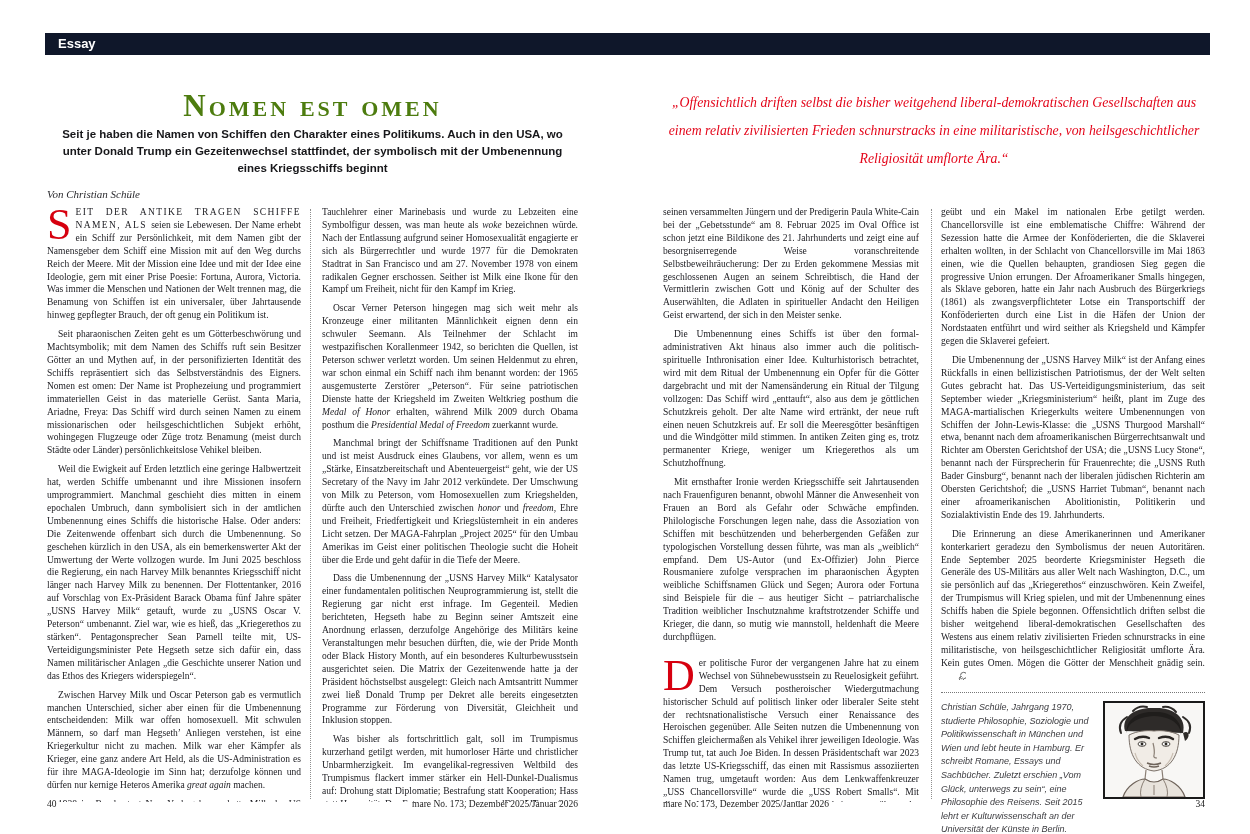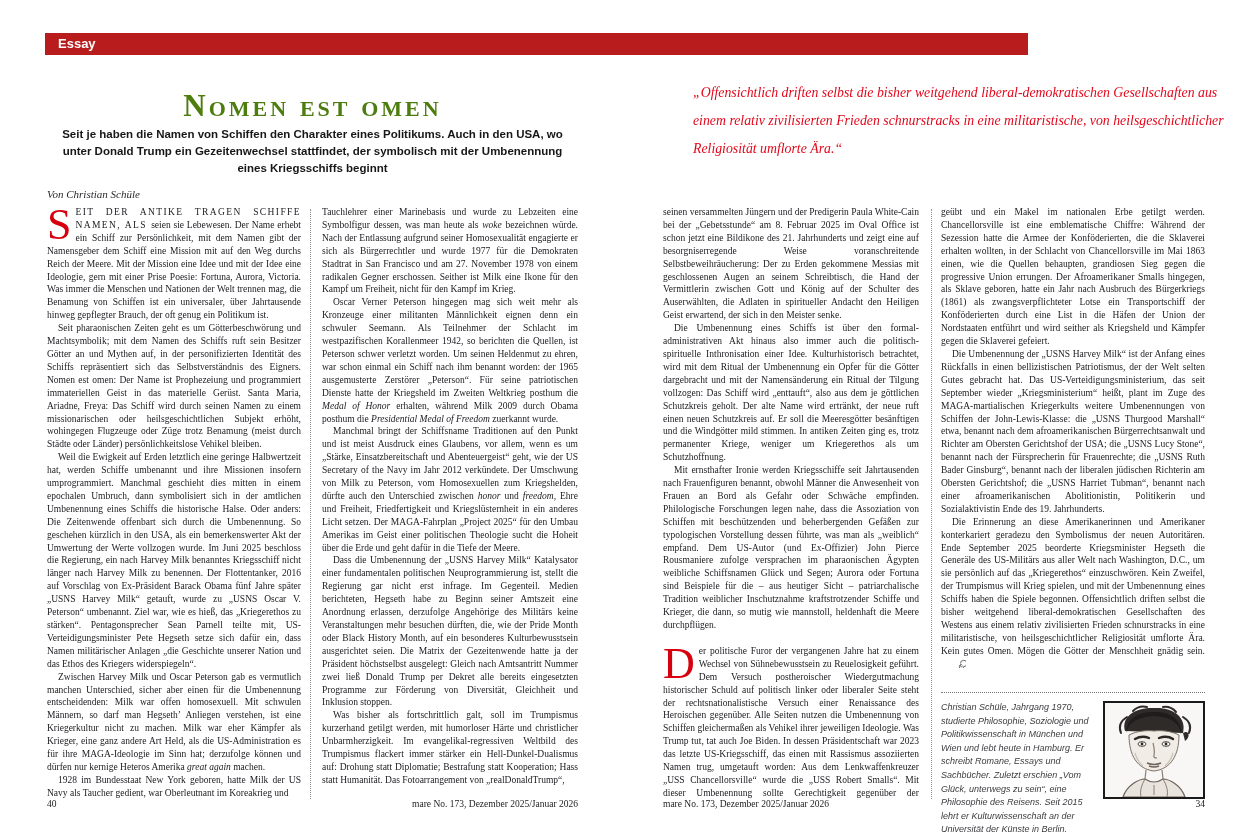--- a/index.html
+++ b/index.html
@@ -3,22 +3,22 @@
 <meta charset="utf-8">
 <style>
   * { margin:0; padding:0; box-sizing:border-box; }
   html,body { background:#ffffff; }
   .spread {
     position:relative; width:1250px; height:834px; background:#ffffff;
     font-family:"Liberation Serif", serif; color:#1e1e22; overflow:hidden;
   }
   
   .redbar {
-    position:absolute; left:45px; top:33px; width:983px; height:22px;
-    background:#b91c1c;
+    position:absolute; left:45px; top:33px; width:1165px; height:22px;
+    background:#0f172a;
   }
   .redbar .label {
     font-family:"Liberation Sans", sans-serif; font-weight:bold;
     color:#ffffff; font-size:13px; line-height:22px; padding-left:13px;
     display:block;
   }
   
   .head-title {
     position:absolute; left:47px; top:88px; width:531px; text-align:center;
     font-family:"Liberation Serif", serif; font-variant:small-caps;
@@ -28,42 +28,41 @@
     position:absolute; left:52px; top:126px; width:521px; text-align:center;
     font-family:"Liberation Sans", sans-serif; font-weight:bold;
     font-size:11.5px; line-height:17px; color:#17171a;
   }
   .byline {
     position:absolute; left:47px; top:188px;
     font-style:italic; font-size:11px; color:#2a2a2e;
   }
   
   .pullquote {
-    position:absolute; left:663px; top:79px; width:542px; text-align:left;
+    position:absolute; left:663px; top:89px; width:542px; text-align:center;
     font-style:italic; font-size:13.8px; line-height:28px; color:#e3061a;
     font-family:"Liberation Serif", serif;
-    margin-left:30px;
   }
   
   .col {
     position:absolute; top:206px; font-size:9.5px; line-height:12.9px;
     text-align:justify; color:#212126; overflow:hidden; hyphens:auto;
   }
   .col1 { left:47px;  width:254px; height:596px; }
   .col2 { left:322px; width:256px; height:596px; }
   .col3 { left:663px; width:256px; height:596px; }
   .col4 { left:941px; width:264px; height:480px; }
   .vrule {
     position:absolute; top:209px; height:590px; width:0;
     border-left:1px dotted #8e8e8e;
   }
   .vrule-left  { left:310px; }
   .vrule-right { left:931px; }
   .para { margin:0; }
-  .para.ind { text-indent:11px; }
+  .para.ind { text-indent:11px;margin-top:6px; }
   .para.sectionstart { margin-top:13px; }
   .it { font-style:italic; }
   .dropcap {
     float:left; color:#d6000f; font-size:44px; line-height:34px;
     padding:2px 4px 0 0; font-family:"Liberation Serif", serif;
   }
   .leadcaps { letter-spacing:1.4px; }
   .endmark { display:inline-block; vertical-align:-1px; margin-left:3px; }
   
   .bio {

